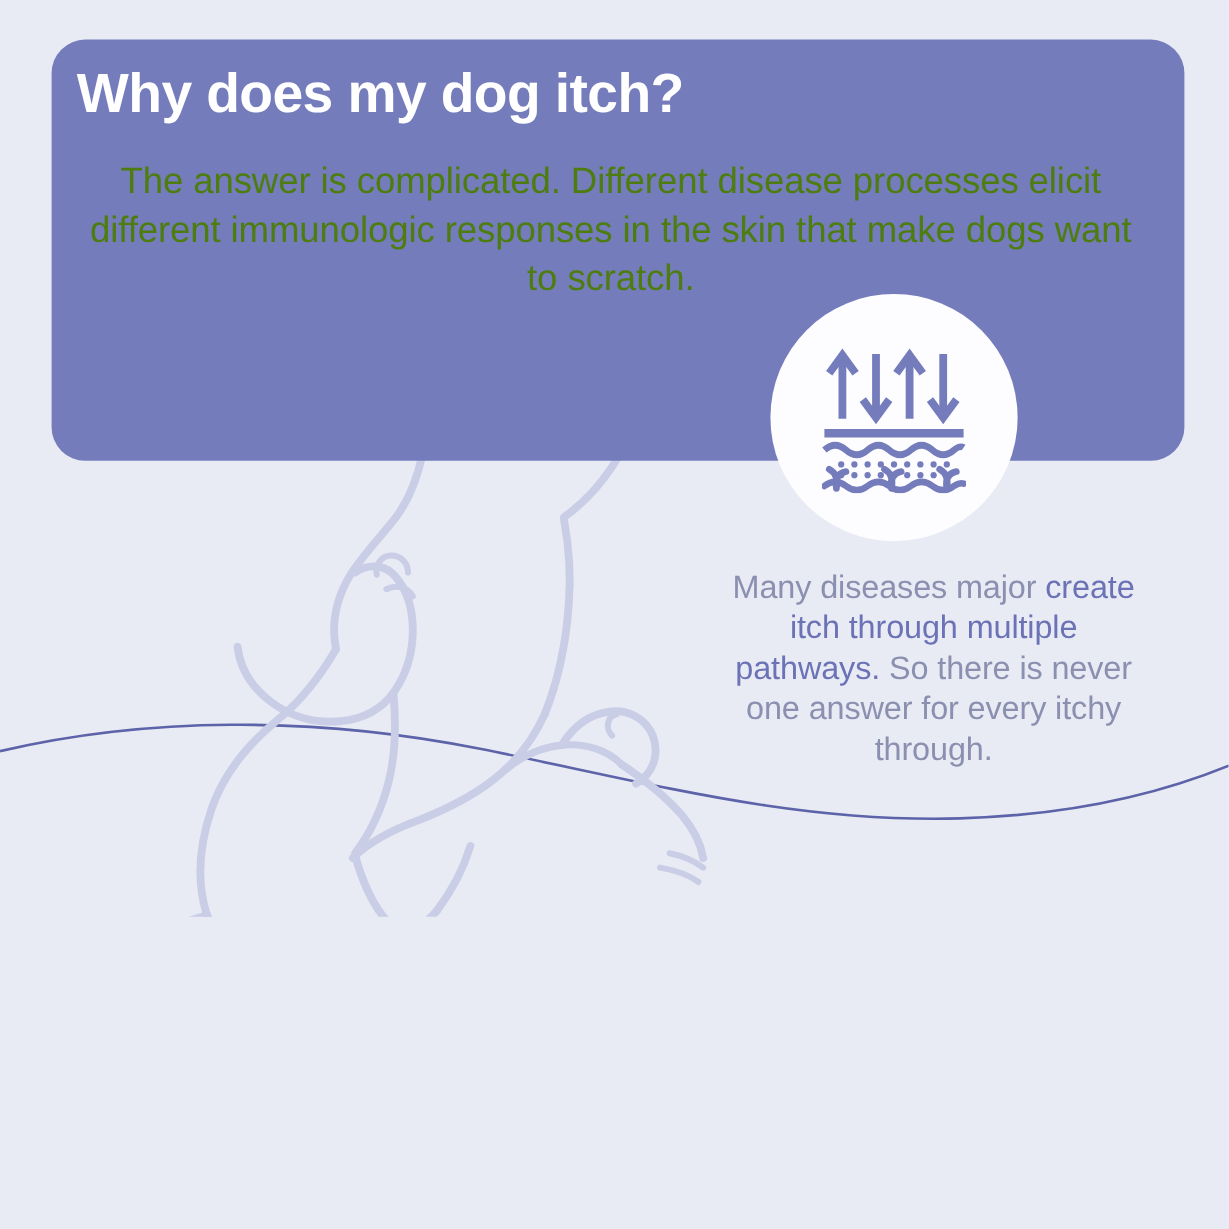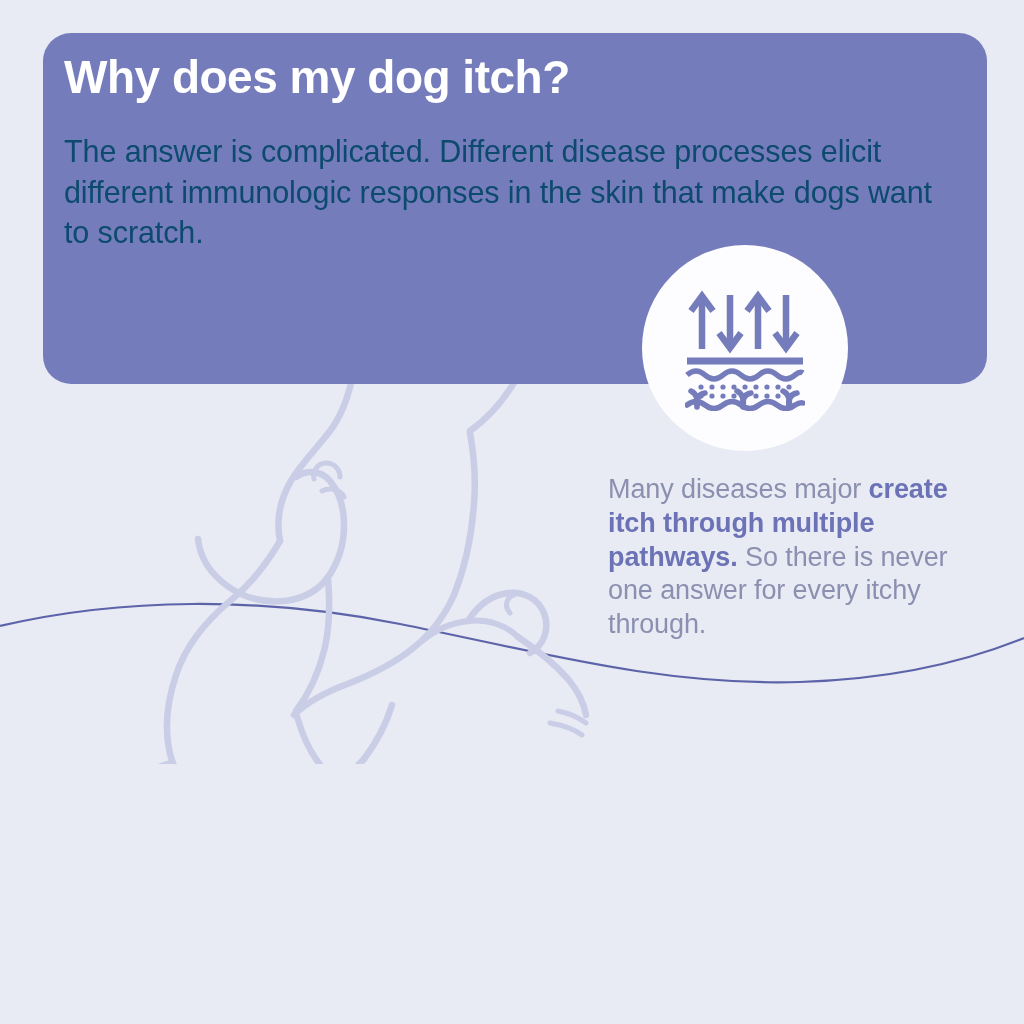--- a/index.html
+++ b/index.html
@@ -16,20 +16,21 @@
     position: relative;
   }
 
   #infographic {
     position: absolute;
     inset: 0;
     width: 1024px;
     height: 764px;
     background: #e8eaf4;
     overflow: hidden;
+    text-align: center;
   }
 
   
   .art-layer {
     position: absolute;
     inset: 0;
     width: 1024px;
     height: 1024px;
     pointer-events: none;
   }
@@ -59,21 +60,21 @@
     z-index: 4;
   }
 
   .header-body {
     position: absolute;
     left: 64px;
     top: 131px;
     width: 890px;
     font-size: 30.5px;
     font-weight: 400;
-    color: #0c4a6e;
+    color: #4d7c0f;
     line-height: 1.33;
     letter-spacing: -0.1px;
     z-index: 4;
   }
 
   
   .dog-illustration {
     position: absolute;
     left: 30px;
     top: 265px;
@@ -137,21 +138,21 @@
     left: 303px;
     top: 832px;
     width: 640px;
     font-size: 27px;
     line-height: 1.22;
   }
 
   .text-block b,
   .text-block strong {
     color: #6b72b5;
-    font-weight: bold;
+    font-weight: normal;
   }
 </style>
 </head>
 <body>
 
 <div id="infographic">
 
   <div class="art-layer">
 
     <svg class="ground-curve" viewBox="0 0 1024 140">

